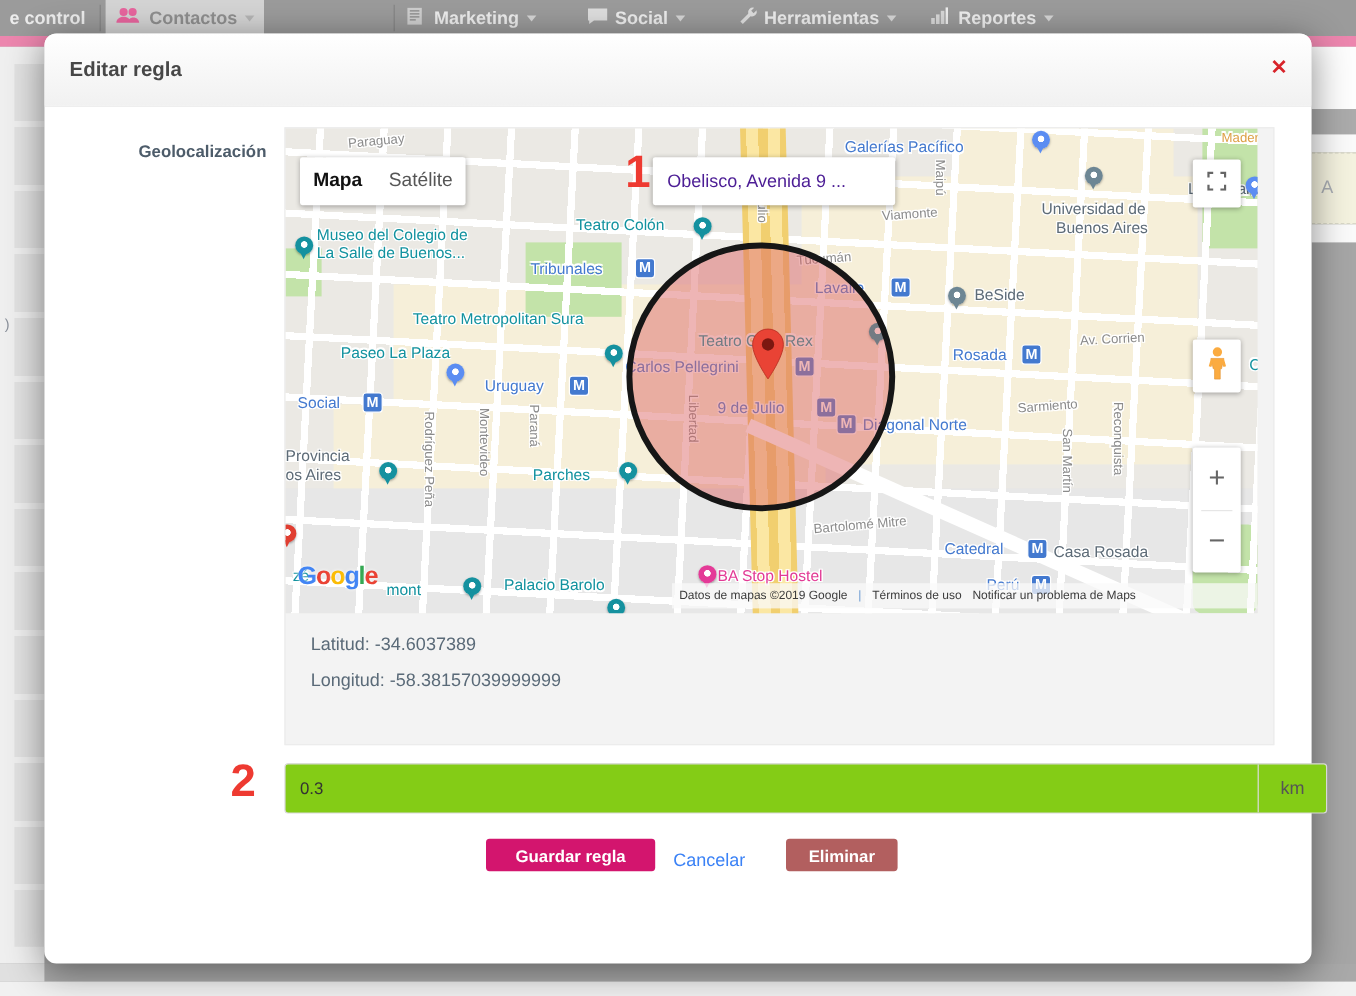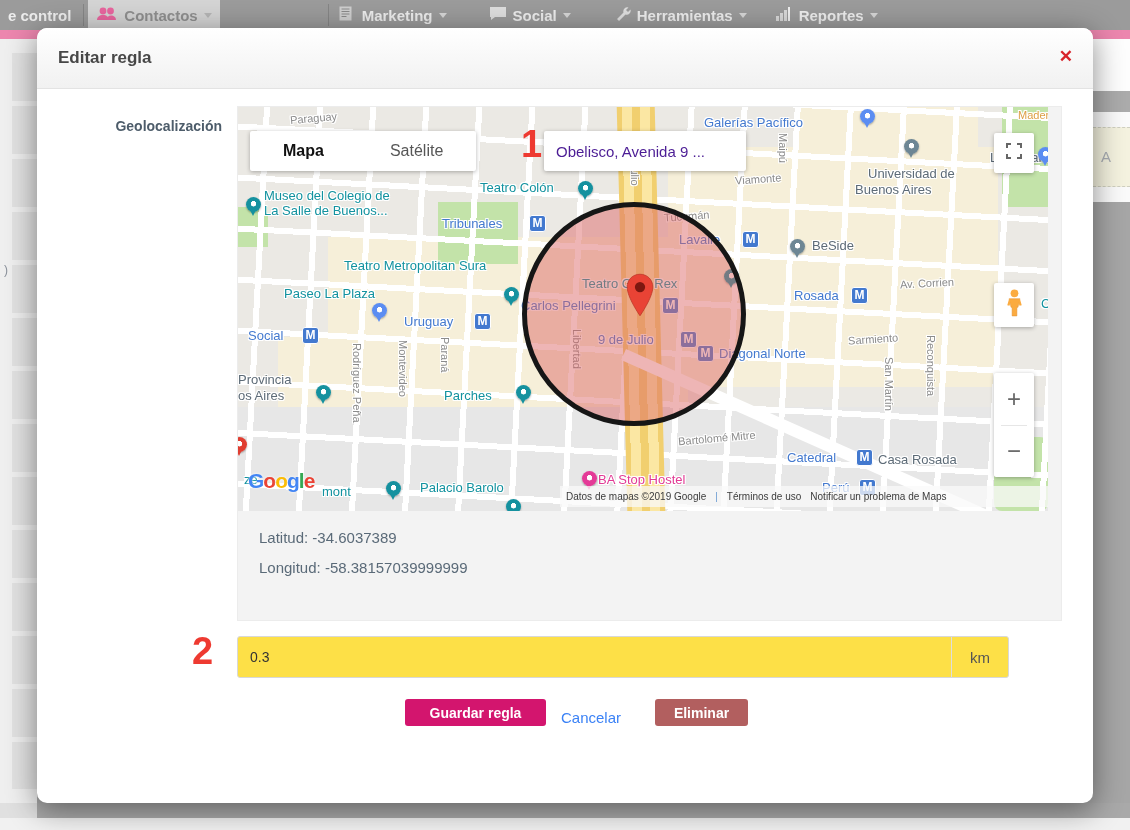--- a/index.html
+++ b/index.html
@@ -37,21 +37,21 @@
   .modal-title{position:absolute;left:21px;top:20px;font-size:17px;font-weight:bold;color:#474747}
   .modal-close{position:absolute;right:20px;top:18px;font-size:17px;font-weight:bold;color:#d8232a;cursor:pointer}
   .geo-label{position:absolute;left:0;top:90px;width:185px;text-align:right;
              font-size:14px;font-weight:bold;color:#4d5c6a}
   .panel{position:absolute;left:200px;top:78px;width:825px;height:515px;background:#f3f3f3;border:1px solid #ececec;box-sizing:border-box}
   .coord{position:absolute;left:21px;font-size:15px;color:#5a6a78}
   .lat{top:422px}.lng{top:452px}
   .annot{position:absolute;font-size:38px;font-weight:bold;color:#ee3a31;line-height:1}
   .annot1{left:283px;top:18px;z-index:30}
   .annot2{left:155px;top:604px}
-  .radius-row{position:absolute;left:200px;top:608px;width:772px;height:42px;background:#fde047;
+  .radius-row{position:absolute;left:200px;top:608px;width:869px;height:42px;background:#84cc16;
               border:1px solid #d8d8d8;border-radius:3px;box-sizing:border-box;display:flex}
   .radius-input{flex:1;border:none;outline:none;font-size:14px;color:#333;padding:0 12px;
                 font-family:"Liberation Sans",sans-serif;background:transparent}
   .radius-unit{width:56px;border-left:1px solid #ddd;display:flex;align-items:center;justify-content:center;
                font-size:15px;color:#555}
   .btn-row{position:absolute;left:0;top:671px;width:1056px;height:42px}
   .btn{position:absolute;height:27px;border:none;border-radius:3px;color:#fff;font-weight:bold;
        font-size:14px;font-family:"Liberation Sans",sans-serif;cursor:pointer}
   .btn-save{left:368px;width:141px;background:#d3156e}
   .btn-cancel{position:absolute;left:524px;top:10px;font-size:15px;color:#3b82f6;cursor:pointer}
@@ -80,21 +80,21 @@
   .pin::before{content:"";position:absolute;left:0;top:0;width:15px;height:15px;border-radius:50%;
        background:radial-gradient(circle at 50% 45%,#fff 0 2.5px,currentColor 3px);box-shadow:0 1px 2px rgba(0,0,0,.35)}
   .pin::after{content:"";position:absolute;left:4px;top:13px;border-left:3.5px solid transparent;
        border-right:3.5px solid transparent;border-top:6px solid currentColor}
   .pin.teal{color:#15919f}.pin.blue{color:#5b8df2}.pin.slate{color:#6d8694}.pin.pinkp{color:#e43a97}.pin.red{color:#e03e31}
   .geofence{position:absolute;left:284px;top:95px;width:224px;height:224px;border-radius:50%;
       border:5px solid #161616;background:rgba(219,101,101,.48);box-sizing:border-box;z-index:5}
   .marker{position:absolute;left:387px;top:166px;z-index:6}
   .ctl{position:absolute;background:#fff;box-shadow:0 1px 4px rgba(0,0,0,.3);border-radius:2px;z-index:20}
   .maptype{left:12px;top:24px;height:40px;display:flex;align-items:center;font-size:16px}
-  .maptype .seg{padding:0 33px;cursor:pointer;color:#565656}
+  .maptype .seg{padding:0 11px;cursor:pointer;color:#565656}
   .maptype .seg.sel{font-weight:bold;color:#111}
   .searchbox{left:306px;top:24px;width:202px;height:40px;display:flex;align-items:center;
              padding:0 12px;font-size:15px;color:#4c1d95;box-sizing:border-box;white-space:nowrap;overflow:hidden}
   .fullscreen{left:756px;top:26px;width:40px;height:40px;display:flex;align-items:center;justify-content:center;cursor:pointer}
   .pegman{left:756px;top:176px;width:40px;height:44px;display:flex;align-items:center;justify-content:center;cursor:pointer}
   .zoomctl{left:756px;top:266px;width:40px;height:104px;display:flex;flex-direction:column;cursor:pointer}
   .zoomctl .zbtn{flex:1;display:flex;align-items:center;justify-content:center;font-size:24px;color:#666}
   .zoomctl .zdiv{height:1px;background:#e6e6e6;margin:0 7px}
   .glogo{position:absolute;left:10px;top:362px;font-size:21px;font-weight:bold;letter-spacing:-1px;z-index:10;
          text-shadow:0 0 3px #fff}
@@ -204,21 +204,21 @@
           <span class="ml street vert" style="left: 213px; top: 230px; transform: rotate(90deg);">Paraná</span>
           <span class="ml street vert" style="left: 171px; top: 233px; transform: rotate(90deg);">Montevideo</span>
           <span class="ml street vert" style="left: 125px; top: 236px; transform: rotate(90deg);">Rodríguez Peña</span>
           <span class="ml street vert" style="left: 657px; top: 250px; transform: rotate(90deg);">San Martín</span>
           <span class="ml street vert" style="left: 699px; top: 228px; transform: rotate(90deg);">Reconquista</span>
           <span class="ml street" style="left: 610px; top: 226px; transform: rotate(-4deg);">Sarmiento</span>
           <span class="ml street" style="left: 662px; top: 170px; transform: rotate(-3deg);">Av. Corrien</span>
           <span class="ml street" style="left: 440px; top: 325px; transform: rotate(-5deg);">Bartolomé Mitre</span>
           <span class="ml poi blue" style="left: 466px; top: 9px;">Galerías Pacífico</span>
           <span class="ml poi gray" style="left: 630px; top: 60px;">Universidad de</span>
-          <span class="ml poi gray" style="left: 617px; top: 76px;">Buenos Aires</span>
+          <span class="ml poi gray" style="left: 642px; top: 76px;">Buenos Aires</span>
           <span class="ml poi gray" style="left: 752px; top: 44px;">Luna Park</span>
           <span class="ml poi teal" style="left: 242px; top: 74px;">Teatro Colón</span>
           <span class="ml poi teal" style="left: 26px; top: 82px;">Museo del Colegio de</span>
           <span class="ml poi teal" style="left: 26px; top: 97px;">La Salle de Buenos...</span>
           <span class="ml metro" style="left: 204px; top: 110px;">Tribunales</span>
           <span class="ml m" style="left: 291px; top: 108px;">M</span>
           <span class="ml metro" style="left: 441px; top: 126px;">Lavalle</span>
           <span class="ml m" style="left: 504px; top: 124px;">M</span>
           <span class="ml poi gray" style="left: 574px; top: 132px;">BeSide</span>
           <span class="ml poi teal" style="left: 106px; top: 152px;">Teatro Metropolitan Sura</span>

